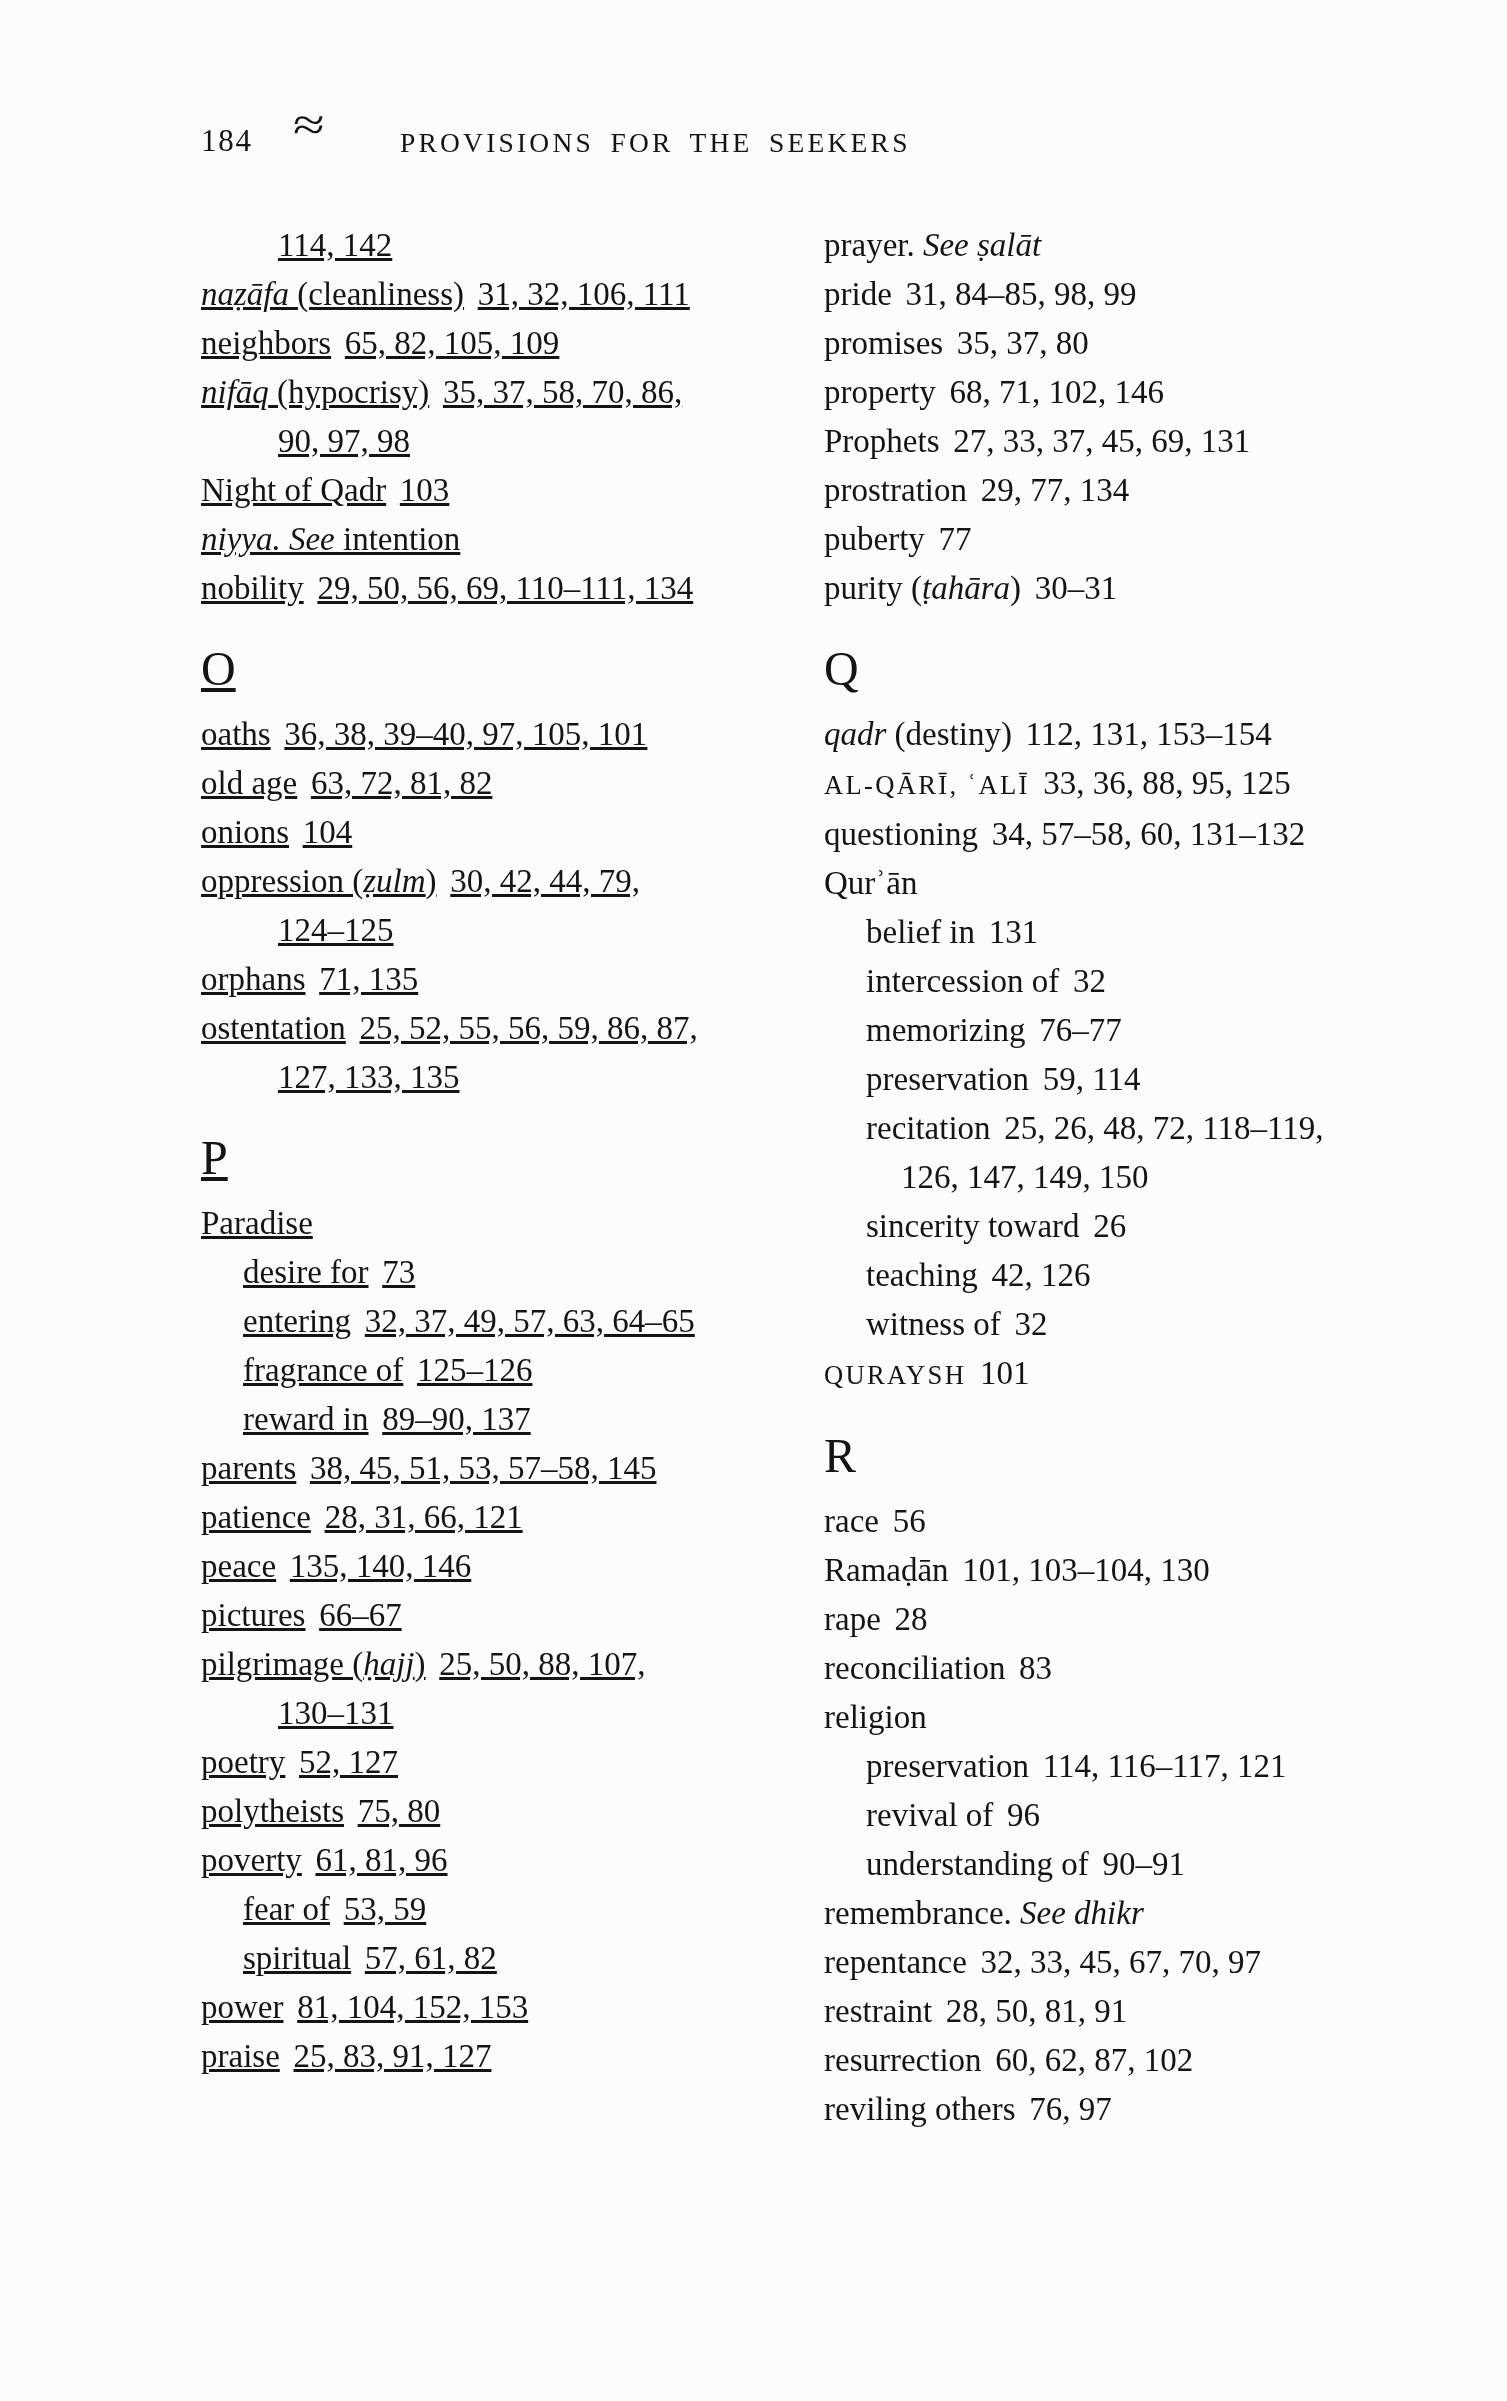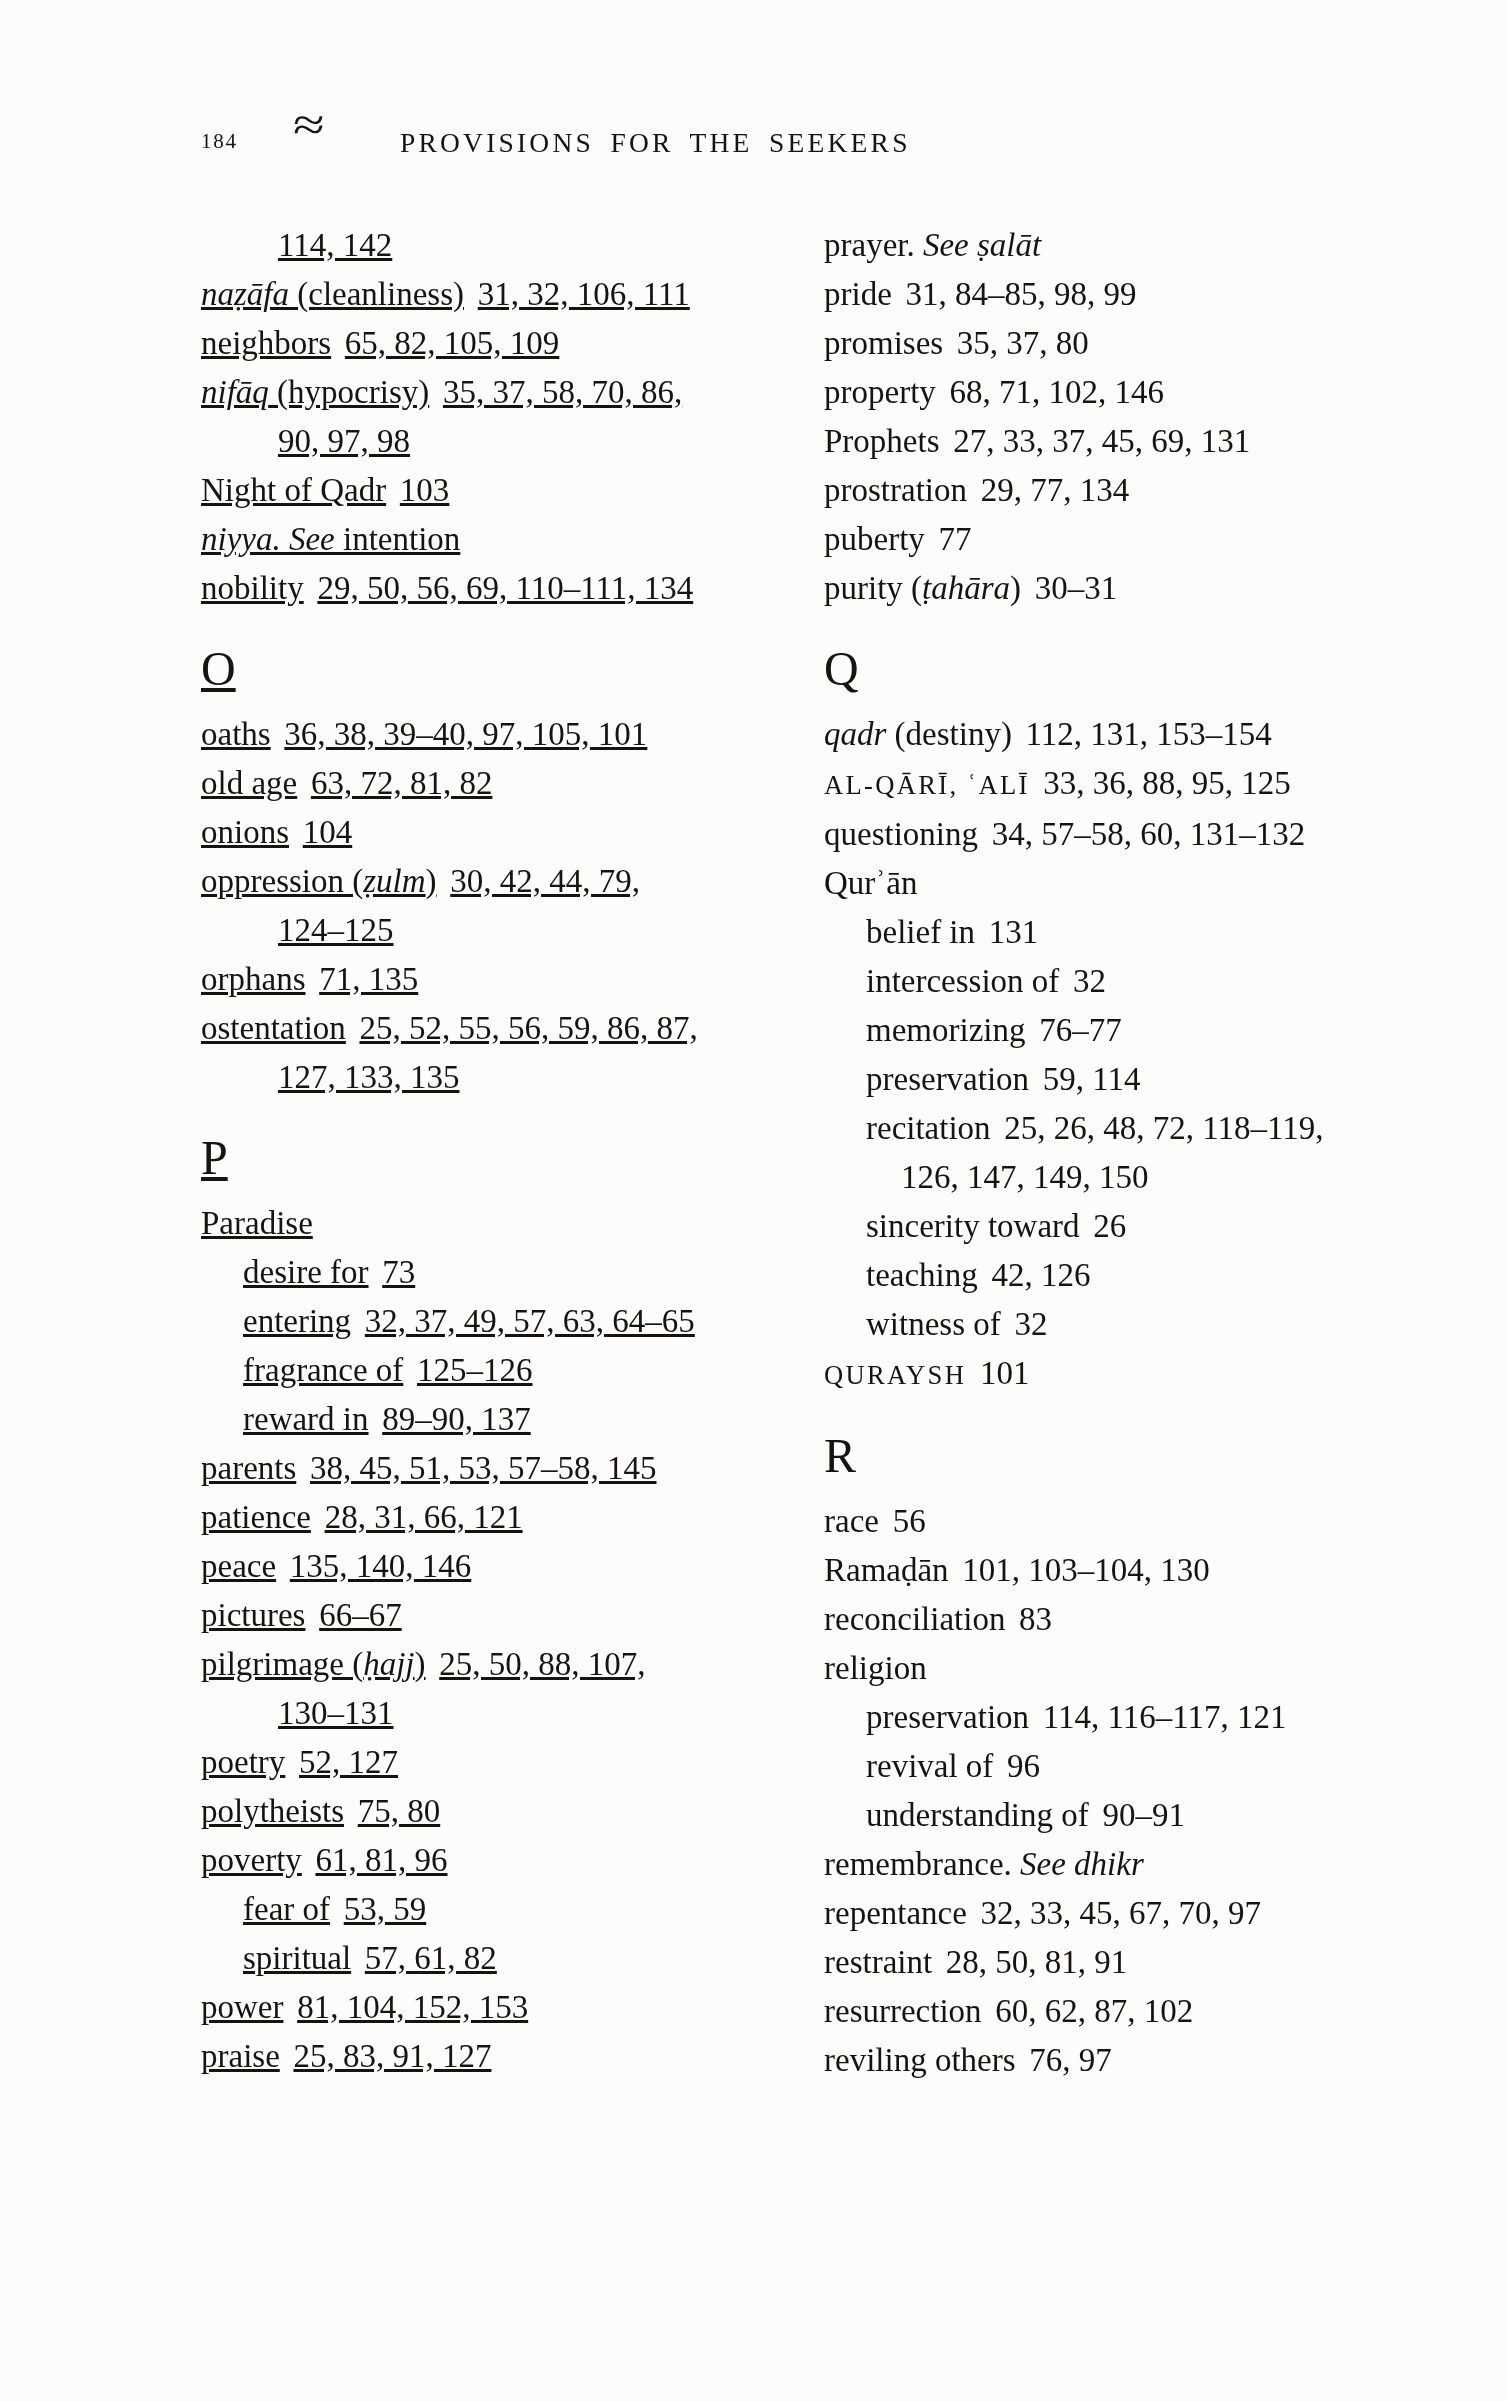--- a/index.html
+++ b/index.html
@@ -8,21 +8,21 @@
     background:#e9e9e7;
     font-family:"Liberation Serif", serif;
   }
   .page {
     position:relative; width:1508px; height:2401px;
     background:#fcfcfa; color:#17130f; overflow:hidden;
   }
   
   .page-number {
     position:absolute; left:201px; top:120px;
-    font-size:21px; line-height:42px; letter-spacing:1.8px;
+    font-size:31px; line-height:42px; letter-spacing:1.8px;
   }
   .ornament {
     position:absolute; left:293px; top:104px;
     font-size:46px; line-height:42px;
     transform:scaleX(1.25); transform-origin:left center;
   }
   .running-title {
     position:absolute; left:400px; top:122px;
     font-size:27.5px; line-height:42px;
     letter-spacing:3.2px; word-spacing:6.4px;text-align:right;
@@ -111,20 +111,21 @@
       <div class="line ind1"><span class="">preservation</span><span class="nums nums-gap">59, 114</span></div>
       <div class="line ind1"><span class="">recitation</span><span class="nums nums-gap">25, 26, 48, 72, 118–119,</span></div>
       <div class="line ind2"><span class="nums">126, 147, 149, 150</span></div>
       <div class="line ind1"><span class="">sincerity toward</span><span class="nums nums-gap">26</span></div>
       <div class="line ind1"><span class="">teaching</span><span class="nums nums-gap">42, 126</span></div>
       <div class="line ind1"><span class="">witness of</span><span class="nums nums-gap">32</span></div>
       <div class="line"><span class="sc">QURAYSH</span><span class="nums nums-gap">101</span></div>
       <div class="section-heading">R</div>
       <div class="line"><span class="">race</span><span class="nums nums-gap">56</span></div>
       <div class="line"><span class="">Ramaḍān</span><span class="nums nums-gap">101, 103–104, 130</span></div>
+      <div class="line"><span class="">rape</span><span class="nums nums-gap">28</span></div>
       <div class="line"><span class="">reconciliation</span><span class="nums nums-gap">83</span></div>
       <div class="line"><span class="">religion</span></div>
       <div class="line ind1"><span class="">preservation</span><span class="nums nums-gap">114, 116–117, 121</span></div>
       <div class="line ind1"><span class="">revival of</span><span class="nums nums-gap">96</span></div>
       <div class="line ind1"><span class="">understanding of</span><span class="nums nums-gap">90–91</span></div>
       <div class="line"><span class="">remembrance. </span><span class="it ">See dhikr</span></div>
       <div class="line"><span class="">repentance</span><span class="nums nums-gap">32, 33, 45, 67, 70, 97</span></div>
       <div class="line"><span class="">restraint</span><span class="nums nums-gap">28, 50, 81, 91</span></div>
       <div class="line"><span class="">resurrection</span><span class="nums nums-gap">60, 62, 87, 102</span></div>
       <div class="line"><span class="">reviling others</span><span class="nums nums-gap">76, 97</span></div>

